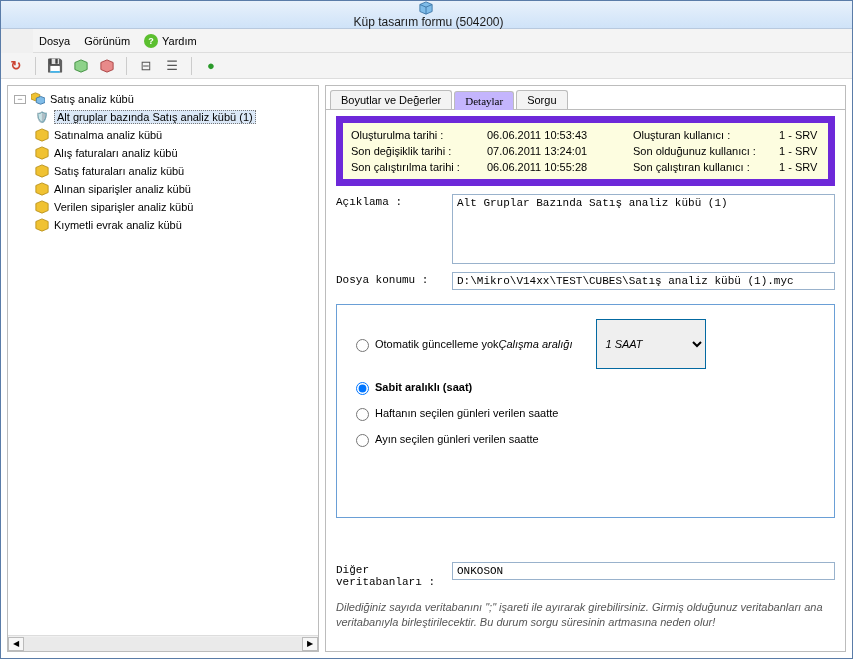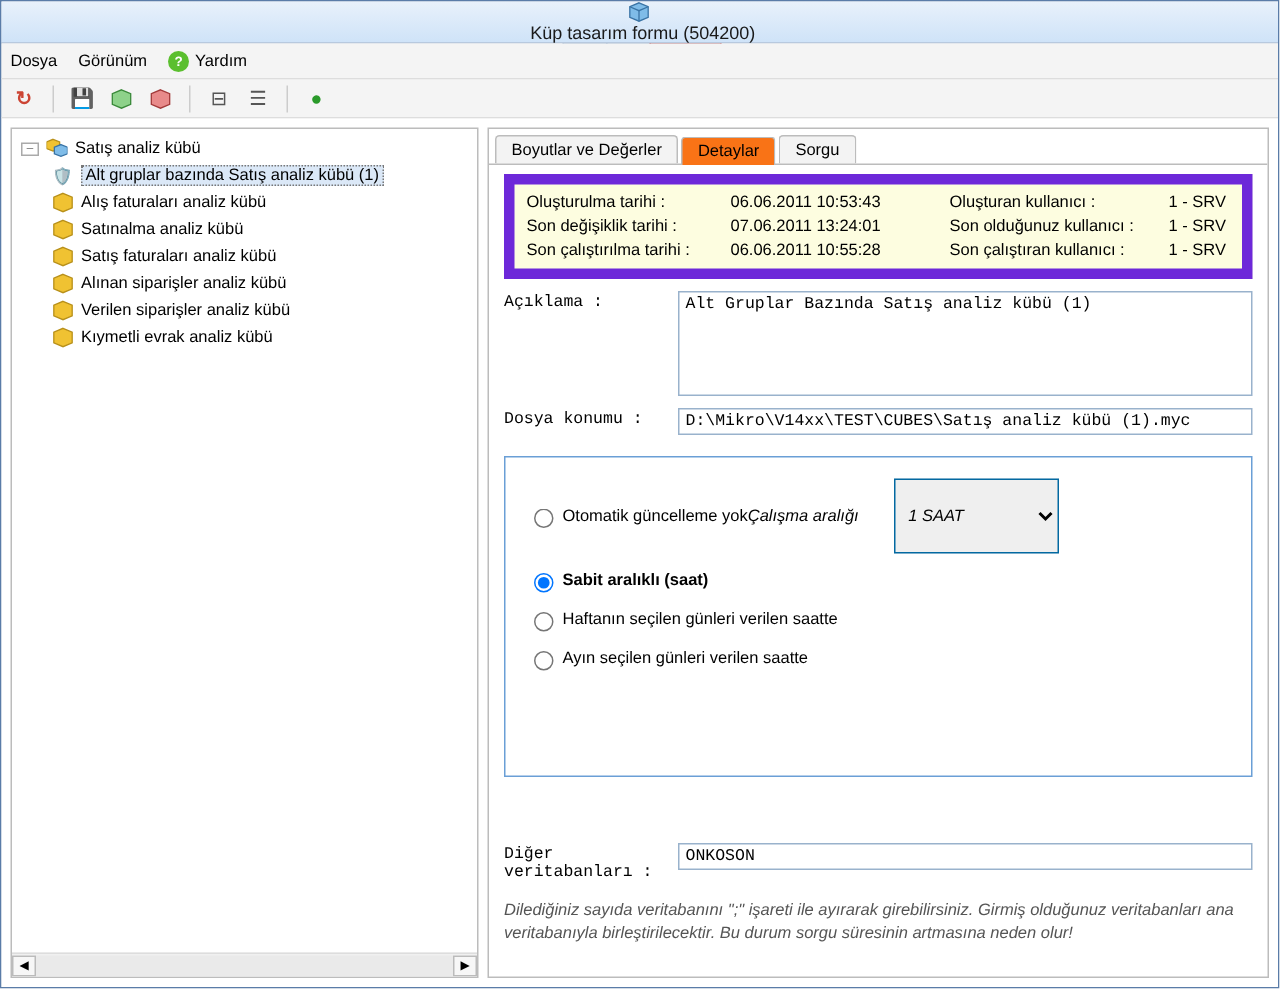--- a/index.html
+++ b/index.html
@@ -44,20 +44,21 @@
   }
   .win-btn.close { background: linear-gradient(#f59f92,#d94230); color:#fff; width:48px; border-color:#a33;}
   .menubar {
     height: 24px;
     background: #f4f4f4;
     display: flex;
     align-items: center;
     padding: 0 6px;
     gap: 14px;
     border-bottom: 1px solid #ddd;
+    margin-left: 32px;
   }
   .menubar span { cursor: default; }
   .help-icon {
     width:14px;height:14px;border-radius:50%;
     background:#5bbf2f;color:#fff;display:inline-flex;
     align-items:center;justify-content:center;font-weight:bold;
     margin-right:4px;font-size:9px;
   }
   .toolbar {
     height: 26px;
@@ -120,21 +121,21 @@
     display:flex;gap:2px;
     padding:4px 4px 0 4px;
   }
   .tab {
     padding:3px 10px;
     border:1px solid #bcbcbc;
     border-bottom:none;
     background:#f3f3f3;
     border-radius:3px 3px 0 0;
   }
-  .tab.active { background:#f97316; position:relative; top:1px;}
+  .tab.active { background:#c4b5fd; position:relative; top:1px;font-family:Liberation Serif, serif;}
   .tabbody {
     flex:1;
     border-top:1px solid #bcbcbc;
     padding:6px 10px;
     display:flex;flex-direction:column;gap:8px;
     overflow:auto;
   }
   .info-block {
     background:#fdfde0;
     border:7px solid #6d28d9;
@@ -235,29 +236,29 @@
         <div class="tree-row level1 selected">
           <span class="icon" style="color:#2a6ab8">🛡️</span>
           <span class="label">Alt gruplar bazında Satış analiz kübü (1)</span>
         </div>
         <div class="tree-row level1">
           <span class="icon cube-ico">
               <svg viewBox="0 0 16 16">
                 <polygon points="8,1 15,4 15,12 8,15 1,12 1,4" fill="#f0c232" stroke="#b8901a"></polygon>
               </svg>
             </span>
+          <span class="label">Satınalma analiz kübü</span>
+        </div>
+        <div class="tree-row level1">
+          <span class="icon cube-ico">
+              <svg viewBox="0 0 16 16">
+                <polygon points="8,1 15,4 15,12 8,15 1,12 1,4" fill="#f0c232" stroke="#b8901a"></polygon>
+              </svg>
+            </span>
           <span class="label">Alış faturaları analiz kübü</span>
-        </div>
-        <div class="tree-row level1">
-          <span class="icon cube-ico">
-              <svg viewBox="0 0 16 16">
-                <polygon points="8,1 15,4 15,12 8,15 1,12 1,4" fill="#f0c232" stroke="#b8901a"></polygon>
-              </svg>
-            </span>
-          <span class="label">Satınalma analiz kübü</span>
         </div>
         <div class="tree-row level1">
           <span class="icon cube-ico">
               <svg viewBox="0 0 16 16">
                 <polygon points="8,1 15,4 15,12 8,15 1,12 1,4" fill="#f0c232" stroke="#b8901a"></polygon>
               </svg>
             </span>
           <span class="label">Satış faturaları analiz kübü</span>
         </div>
         <div class="tree-row level1">

